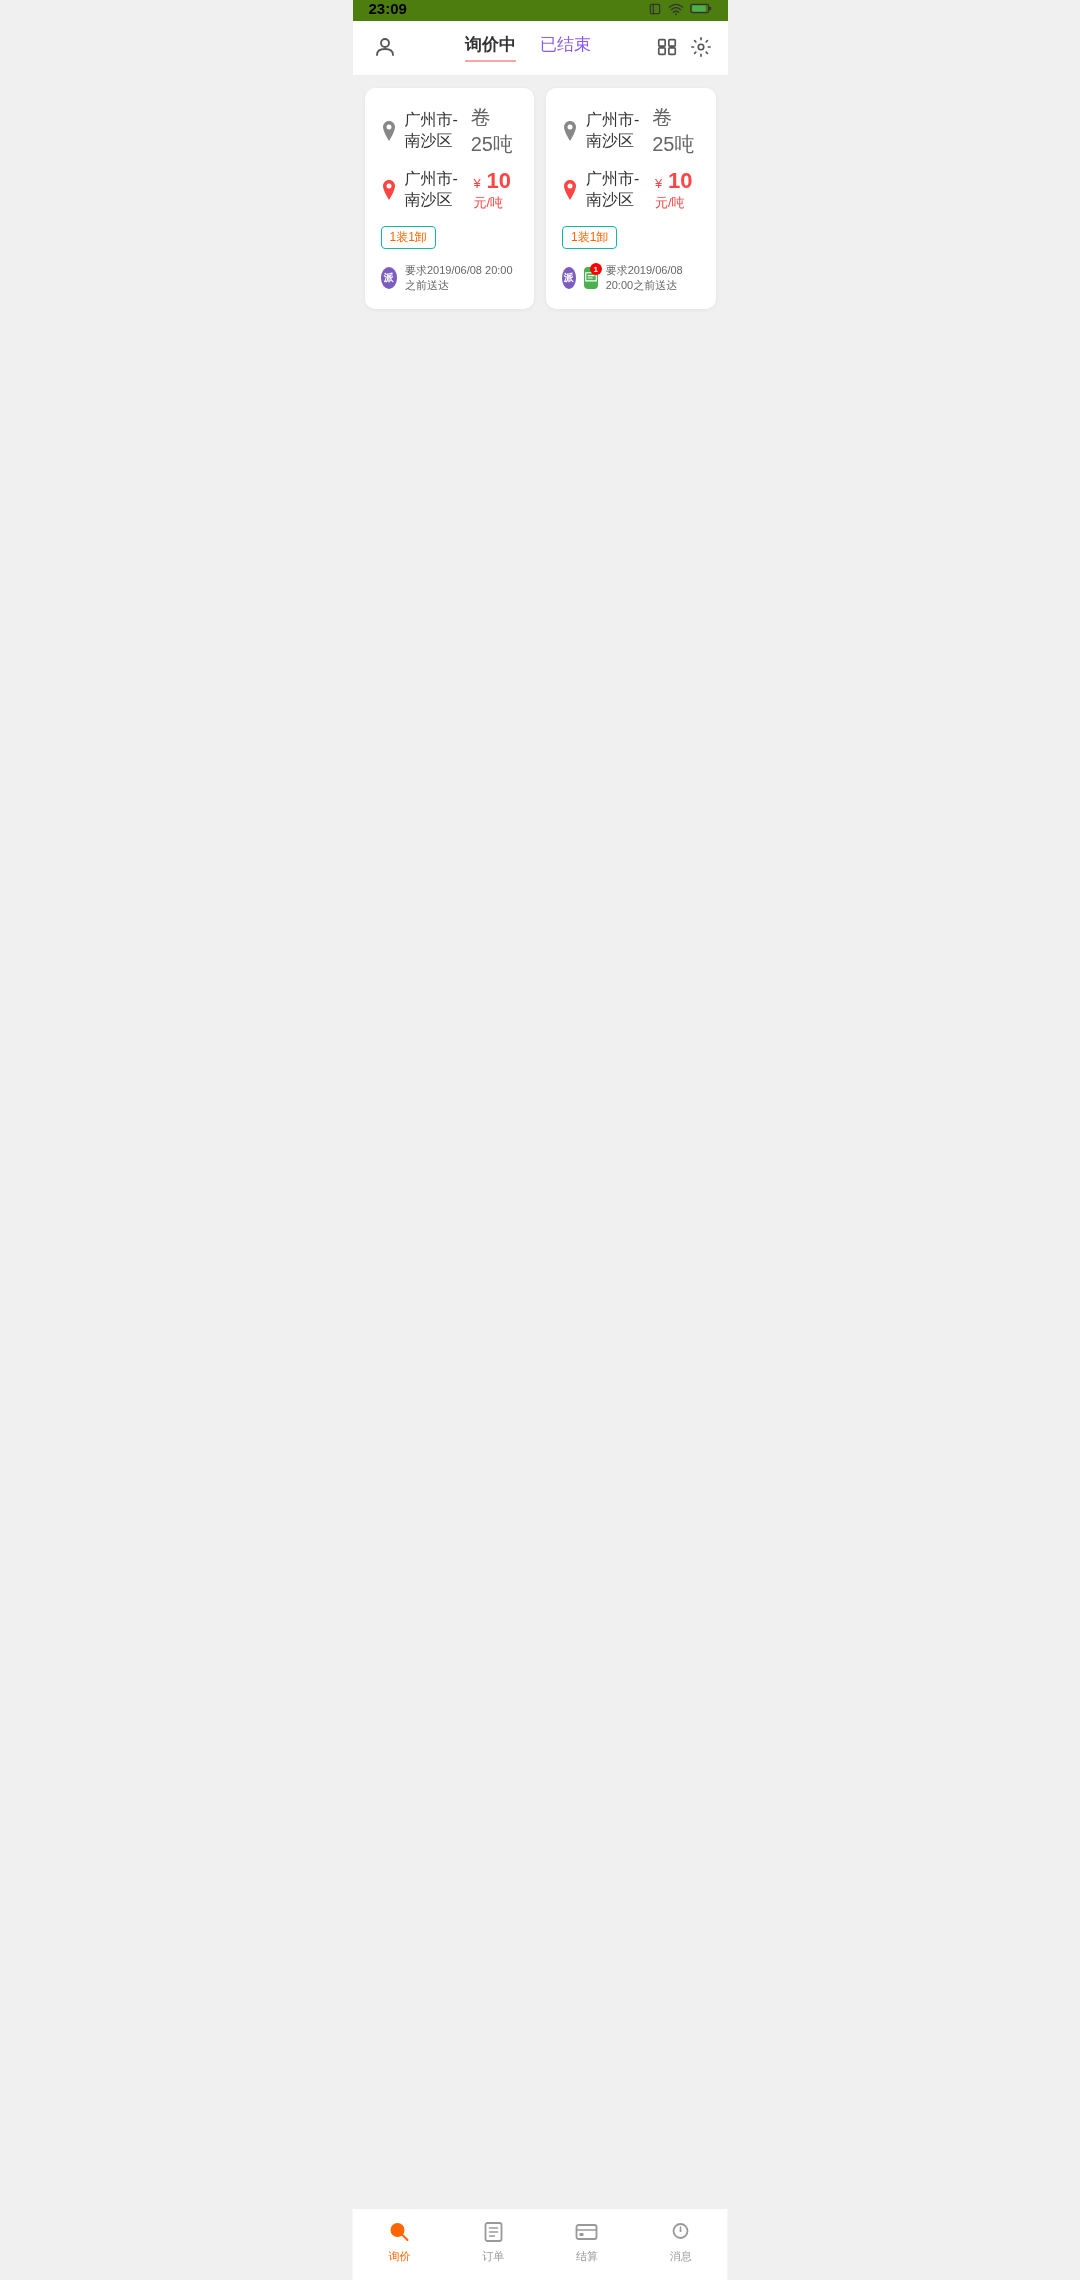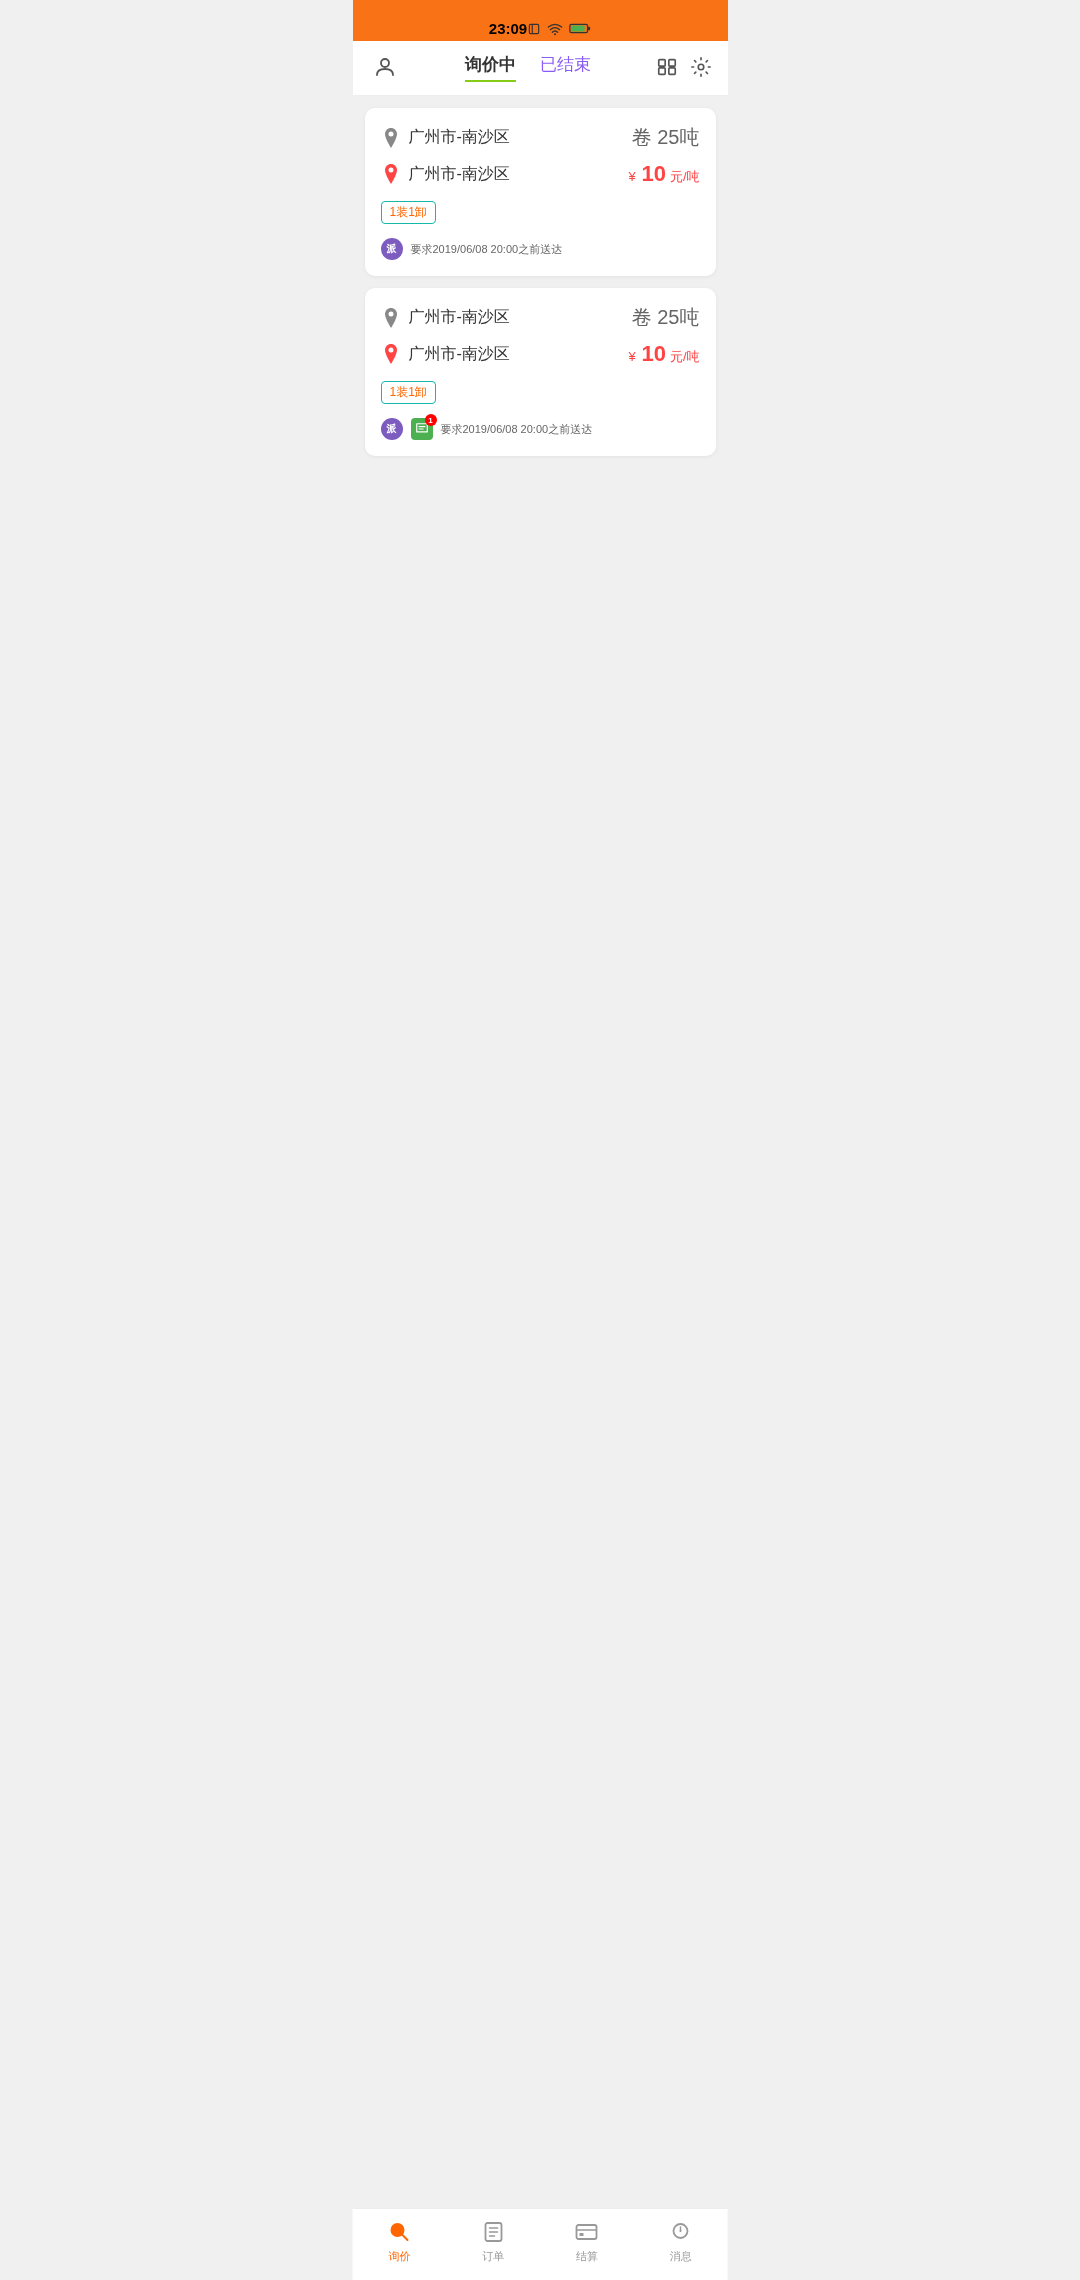--- a/index.html
+++ b/index.html
@@ -10,25 +10,25 @@
       font-family: -apple-system, 'PingFang SC', 'Helvetica Neue', sans-serif;
       width: 375px;
       min-height: 812px;
       margin: 0 auto;
       position: relative;
       overflow-x: hidden;
     }
 
     
     .status-bar {
-      background: #f97316;
-      display: flex;
-      justify-content: center;
-      align-items: center;
-      padding: 20px 16px 4px;
+      background: #4d7c0f;
+      display: flex;
+      justify-content: space-between;
+      align-items: center;
+      padding: 0 16px 4px;
       font-size: 13px;
       font-weight: 500;
     }
 
     .status-time {
       font-weight: 600;
       font-size: 15px;
     }
 
     .status-icons {
@@ -65,34 +65,34 @@
 
     .header-tab {
       font-size: 17px;
       color: #8b5cf6;
       padding-bottom: 4px;
     }
 
     .header-tab.active {
       color: #333;
       font-weight: 600;
-      border-bottom: 2px solid #84cc16;
+      border-bottom: 2px solid #fca5a5;
     }
 
     .header-actions {
       display: flex;
       align-items: center;
       gap: 12px;
     }
 
     
     .content {
       padding: 12px 12px;
       display: flex;
-      flex-direction: column;
+      flex-direction: row;
       gap: 12px;
     }
 
     
     .card {
       background: #fff;
       border-radius: 10px;
       padding: 16px;
       box-shadow: 0 1px 4px rgba(0,0,0,0.06);
     }

